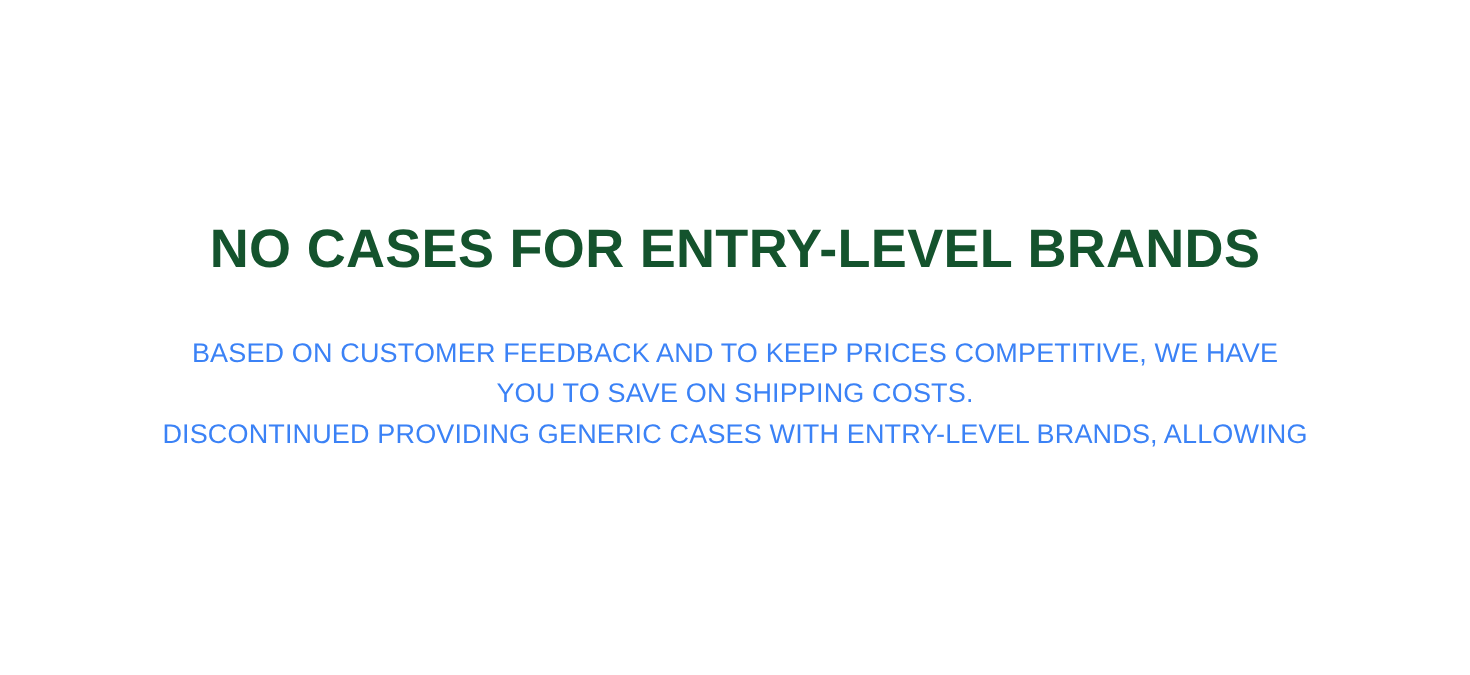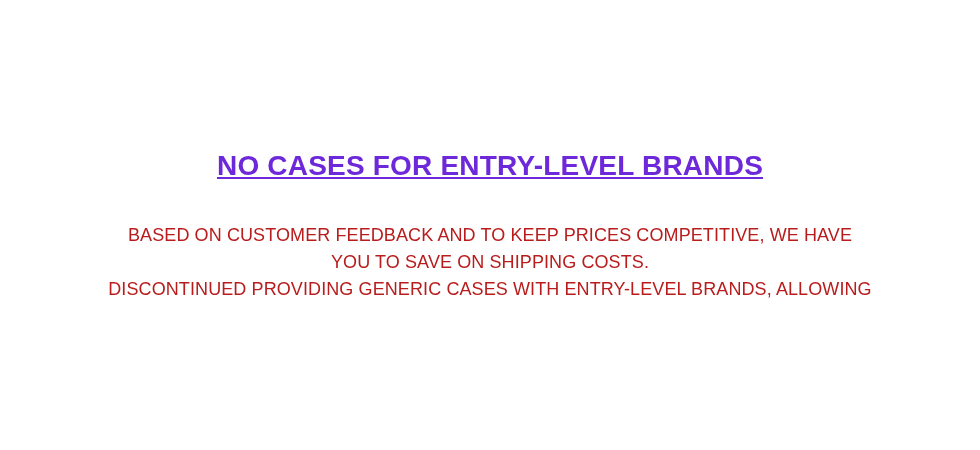--- a/index.html
+++ b/index.html
@@ -28,41 +28,40 @@
     position: absolute;
     left: 0;
     right: 0;
     top: 150px;
     text-align: center;
   }
 
   .promo-heading {
     margin: 0;
     font-family: "Liberation Sans", sans-serif;
-    font-size: 28px;
+    font-size: 36px;
     font-weight: 900;
     line-height: 32px;
     letter-spacing: 0.2px;
-    color: #6d28d9;
+    color: #14532d;
     text-transform: uppercase;
     white-space: nowrap;
-    text-decoration: underline;
     -webkit-font-smoothing: antialiased;
   }
 
   .promo-body {
     margin: 0 auto;
     padding-top: 40px;
     width: 800px;
     font-family: "Liberation Sans", sans-serif;
     font-size: 18px;
     font-weight: 400;
     line-height: 27px;
     letter-spacing: 0.1px;
-    color: #b91c1c;
+    color: #3b82f6;
     text-transform: uppercase;
   }
 
   .promo-body .line {
     display: block;
     white-space: nowrap;
   }
 </style>
 </head>
 <body>

